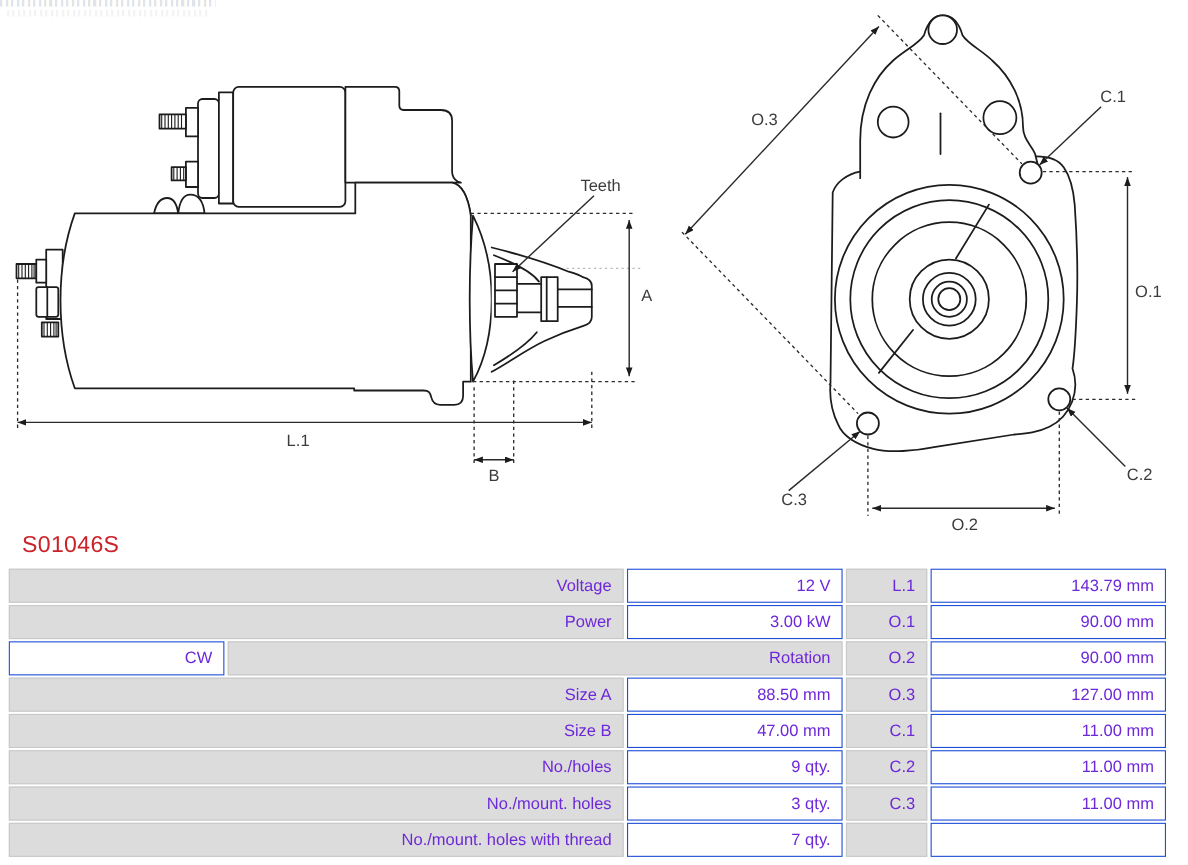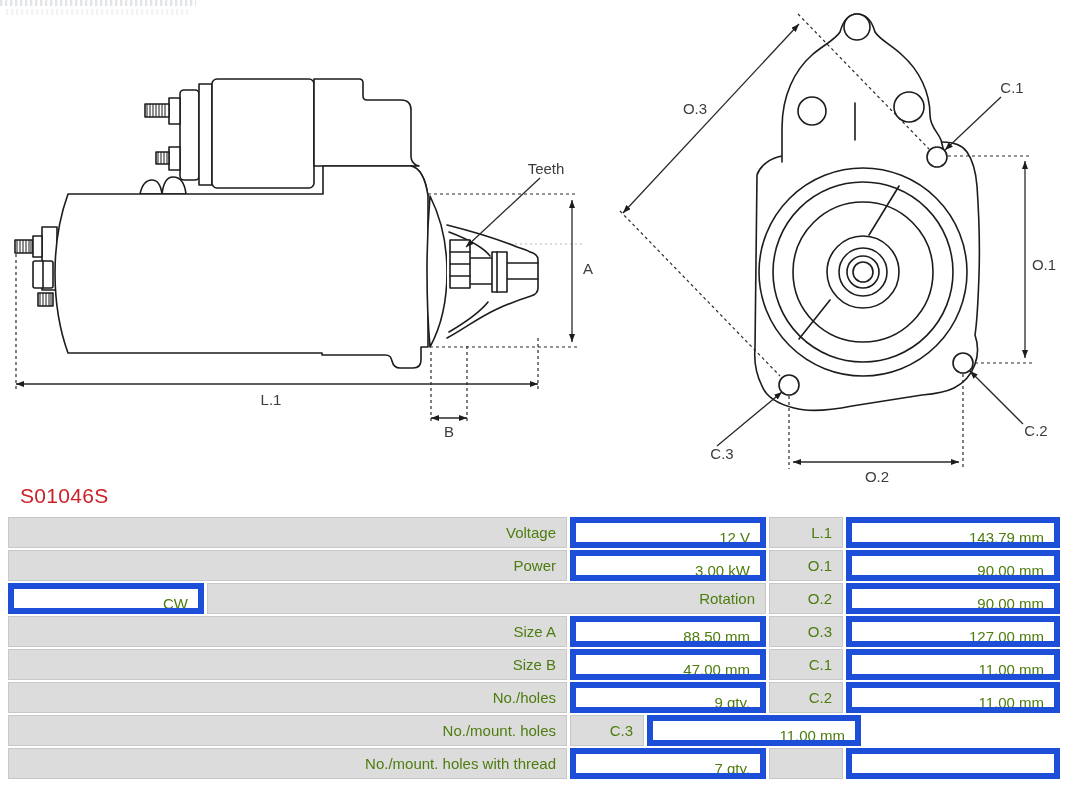--- a/index.html
+++ b/index.html
@@ -6,24 +6,24 @@
   #stage{position:relative;width:1080px;height:786px;background:#fff;overflow:hidden;
          font-family:"Liberation Sans",sans-serif;}
   .wm{position:absolute;pointer-events:none;}
   #wm1{left:0;top:0;width:196px;height:6px;
        background:repeating-linear-gradient(90deg,rgba(140,160,190,.28) 0 2px,rgba(240,225,190,.25) 2px 3px,rgba(255,255,255,0) 3px 5px);}
   #wm2{left:6px;top:9px;width:185px;height:6px;opacity:.55;
        background:repeating-linear-gradient(90deg,rgba(140,160,190,.22) 0 2px,rgba(240,225,190,.2) 2px 3px,rgba(255,255,255,0) 3px 5px);}
   #diagram{position:absolute;left:0;top:0;width:1080px;height:512px;}
   #part-number{position:absolute;left:10px;top:484px;font-size:21px;color:#cb2229;letter-spacing:.3px;margin-left:10px;}
   #spec-table{position:absolute;left:8px;top:517px;}
-  .trow{display:flex;gap:3px;height:31px;margin-bottom:2px;font-size:15px;color:#4d7c0f;}
+  .trow{display:flex;gap:3px;height:31px;margin-bottom:2px;font-size:15px;color:#6d28d9;}
   .cell{box-sizing:border-box;line-height:29px;text-align:right;padding-right:10px;white-space:nowrap;overflow:hidden;}
   .g{background:#dcdcdc;border:1px solid #c8c8c8;}
-  .w{background:#ffffff;border:6px solid #1d4ed8;}
+  .w{background:#ffffff;border:1px solid #1d4ed8;}
   .c1{width:559px}.c2{width:196px}.c3{width:74px}.c4{width:214px}
   svg text{font-family:"Liberation Sans",sans-serif;font-size:15px;fill:#3c3c3c;}
   .ln{stroke:#1c1c1c;stroke-width:1.6;fill:none;stroke-linejoin:round;stroke-linecap:round;}
   .lnf{stroke:#1c1c1c;stroke-width:1.6;fill:#fff;stroke-linejoin:round;}
   .fill{fill:#fff;stroke:none;}
   .dim{stroke:#2a2a2a;stroke-width:1.3;fill:none;}
   .dot{stroke:#2a2a2a;stroke-width:1.2;fill:none;stroke-dasharray:3 3;}
   .dotlight{stroke:#b8b8b8;stroke-width:1.1;fill:none;stroke-dasharray:2 3;}
   .hatch{stroke:#1c1c1c;stroke-width:1;fill:none;}
 </style>
@@ -186,20 +186,21 @@
       <div class="cell w c4">11.00 mm</div>
     </div>
     <div class="trow">
       <div class="cell g c1">No./holes</div>
       <div class="cell w c2">9 qty.</div>
       <div class="cell g c3">C.2</div>
       <div class="cell w c4">11.00 mm</div>
     </div>
     <div class="trow">
       <div class="cell g c1">No./mount. holes</div>
+      <div class="cell w c2">3 qty.</div>
       <div class="cell g c3">C.3</div>
       <div class="cell w c4">11.00 mm</div>
     </div>
     <div class="trow">
       <div class="cell g c1">No./mount. holes with thread</div>
       <div class="cell w c2">7 qty.</div>
       <div class="cell g c3"></div>
       <div class="cell w c4"></div>
     </div>
   </div>

